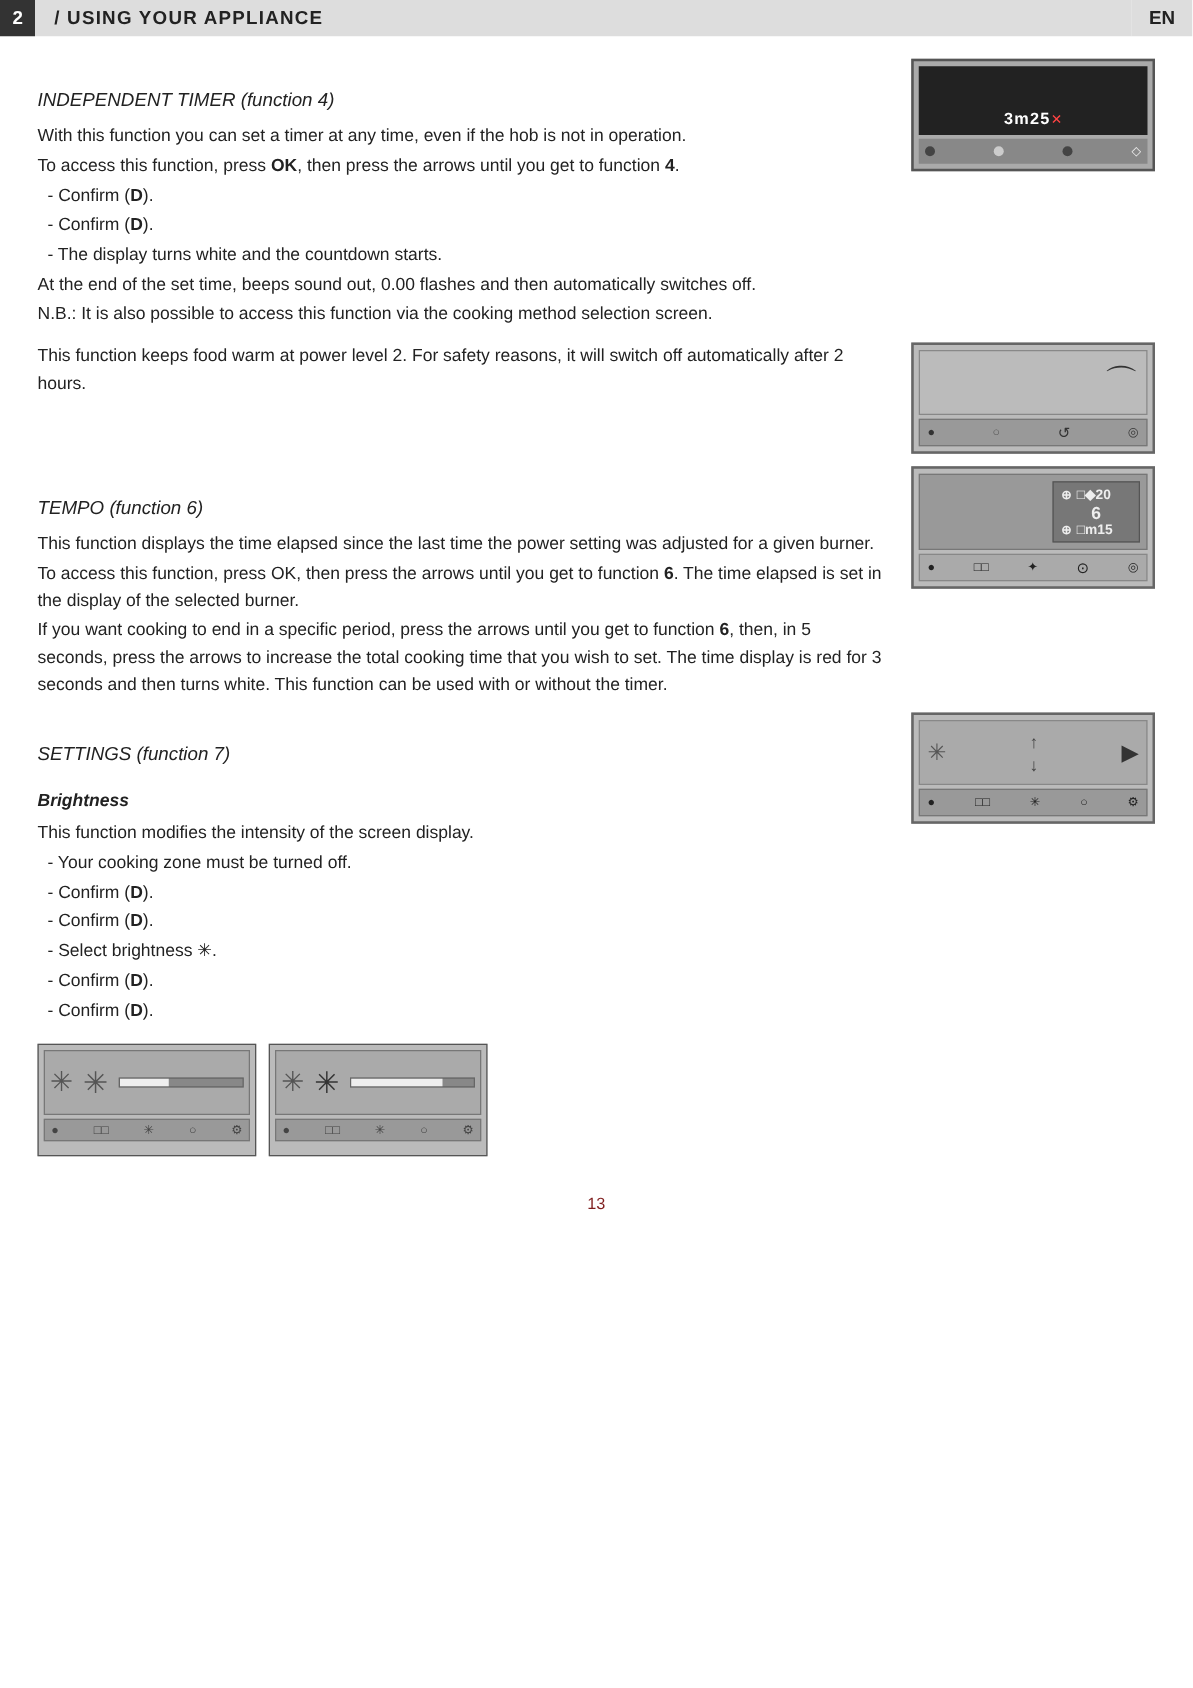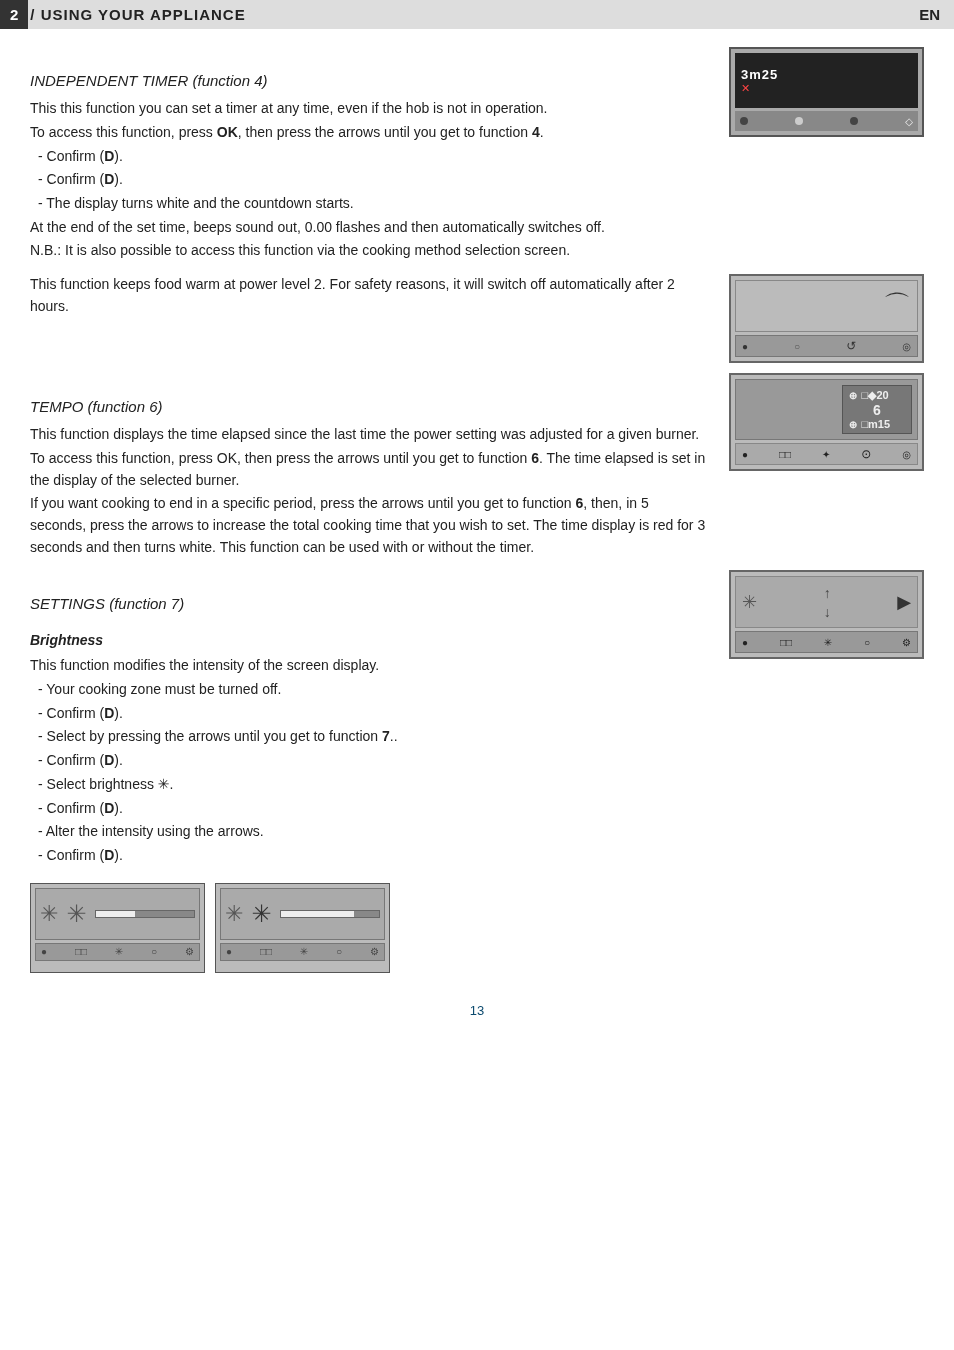--- a/index.html
+++ b/index.html
@@ -27,21 +27,21 @@
       padding: 6px 10px;
       display: flex;
       align-items: center;
     }
     .header-title-box {
       background: #ddd;
       color: #222;
       font-weight: bold;
       font-size: 15px;
       letter-spacing: 1px;
-      padding: 6px 2px;
+      padding: 6px 15px;
       flex: 1;
       display: flex;
       align-items: center;
     }
     .header-lang-box {
       background: #ddd;
       color: #222;
       font-weight: bold;
       font-size: 15px;
       padding: 6px 14px;
@@ -165,44 +165,44 @@
 
     p { line-height: 1.55; margin-bottom: 2px; }
     .indent { padding-left: 8px; }
     strong { font-weight: bold; text-align: right; }
 
     
     .page-number {
       text-align: center;
       margin-top: 30px;
       font-size: 13px;
-      color: #0c4a6e;
+      color: #7f1d1d;
     }
 
     
     .right-images {
       display: flex;
       flex-direction: column;
       align-items: flex-end;
       gap: 8px;
     }
 
     .display-outer {
       border: 2px solid #555;
       background: #aaa;
       width: 195px;
       padding: 4px;
     }
     .display-inner-black {
       background: #222;
       min-height: 55px;
       display: flex;
-      align-items: flex-start;
+      align-items: flex-end;
       justify-content: center;
-      flex-direction: column;
+      flex-direction: row;
       padding: 6px;
     }
     .display-bottom-controls {
       background: #888;
       height: 20px;
       display: flex;
       align-items: center;
       justify-content: space-between;
       padding: 0 5px;
       margin-top: 3px;
@@ -228,21 +228,21 @@
   <div class="header-lang-box">
     <span>EN</span>
   </div>
 </div>
 
 <div class="page-wrapper">
 
   <div class="section-row">
     <div class="section-text">
       <p class="section-title">INDEPENDENT TIMER (function 4)</p>
-      <p>This this function you can set a timer at any time, even if the hob is not in operation.</p>
+      <p>With this function you can set a timer at any time, even if the hob is not in operation.</p>
       <p>To access this function, press <strong>OK</strong>, then press the arrows until you get to function <strong>4</strong>.</p>
       <p class="indent">- Confirm (<strong>D</strong>).</p>
       <p class="indent">- Confirm (<strong>D</strong>).</p>
       <p class="indent">- The display turns white and the countdown starts.</p>
       <p>At the end of the set time, beeps sound out, 0.00 flashes and then automatically switches off.</p>
       <p>N.B.: It is also possible to access this function via the cooking method selection screen.</p>
     </div>
     <div class="section-image right-images">
 
       <div class="display-outer">
@@ -312,25 +312,23 @@
     </div>
   </div>
 
   <div class="section-row">
     <div class="section-text">
       <p class="section-title">SETTINGS (function 7)</p>
       <p class="sub-section-title">Brightness</p>
       <p>This function modifies the intensity of the screen display.</p>
       <p class="indent">- Your cooking zone must be turned off.</p>
       <p class="indent">- Confirm (<strong>D</strong>).</p>
-      <p class="indent">- Select by pressing the arrows until you get to function <strong>7</strong>..</p>
       <p class="indent">- Confirm (<strong>D</strong>).</p>
       <p class="indent">- Select brightness ✳.</p>
       <p class="indent">- Confirm (<strong>D</strong>).</p>
-      <p class="indent">- Alter the intensity using the arrows.</p>
       <p class="indent">- Confirm (<strong>D</strong>).</p>
     </div>
     <div class="section-image right-images">
 
       <div class="display-outer-light">
         <div style="background:#aaa; border:1px solid #888; min-height:52px; display:flex; align-items:center; justify-content:space-between; padding:6px;">
           <div style="display:flex; flex-direction:column; align-items:center; gap:3px;">
             <span style="font-size:18px; color:#555;">✳</span>
           </div>
           <div style="display:flex; flex-direction:column; align-items:center; gap:3px;">

